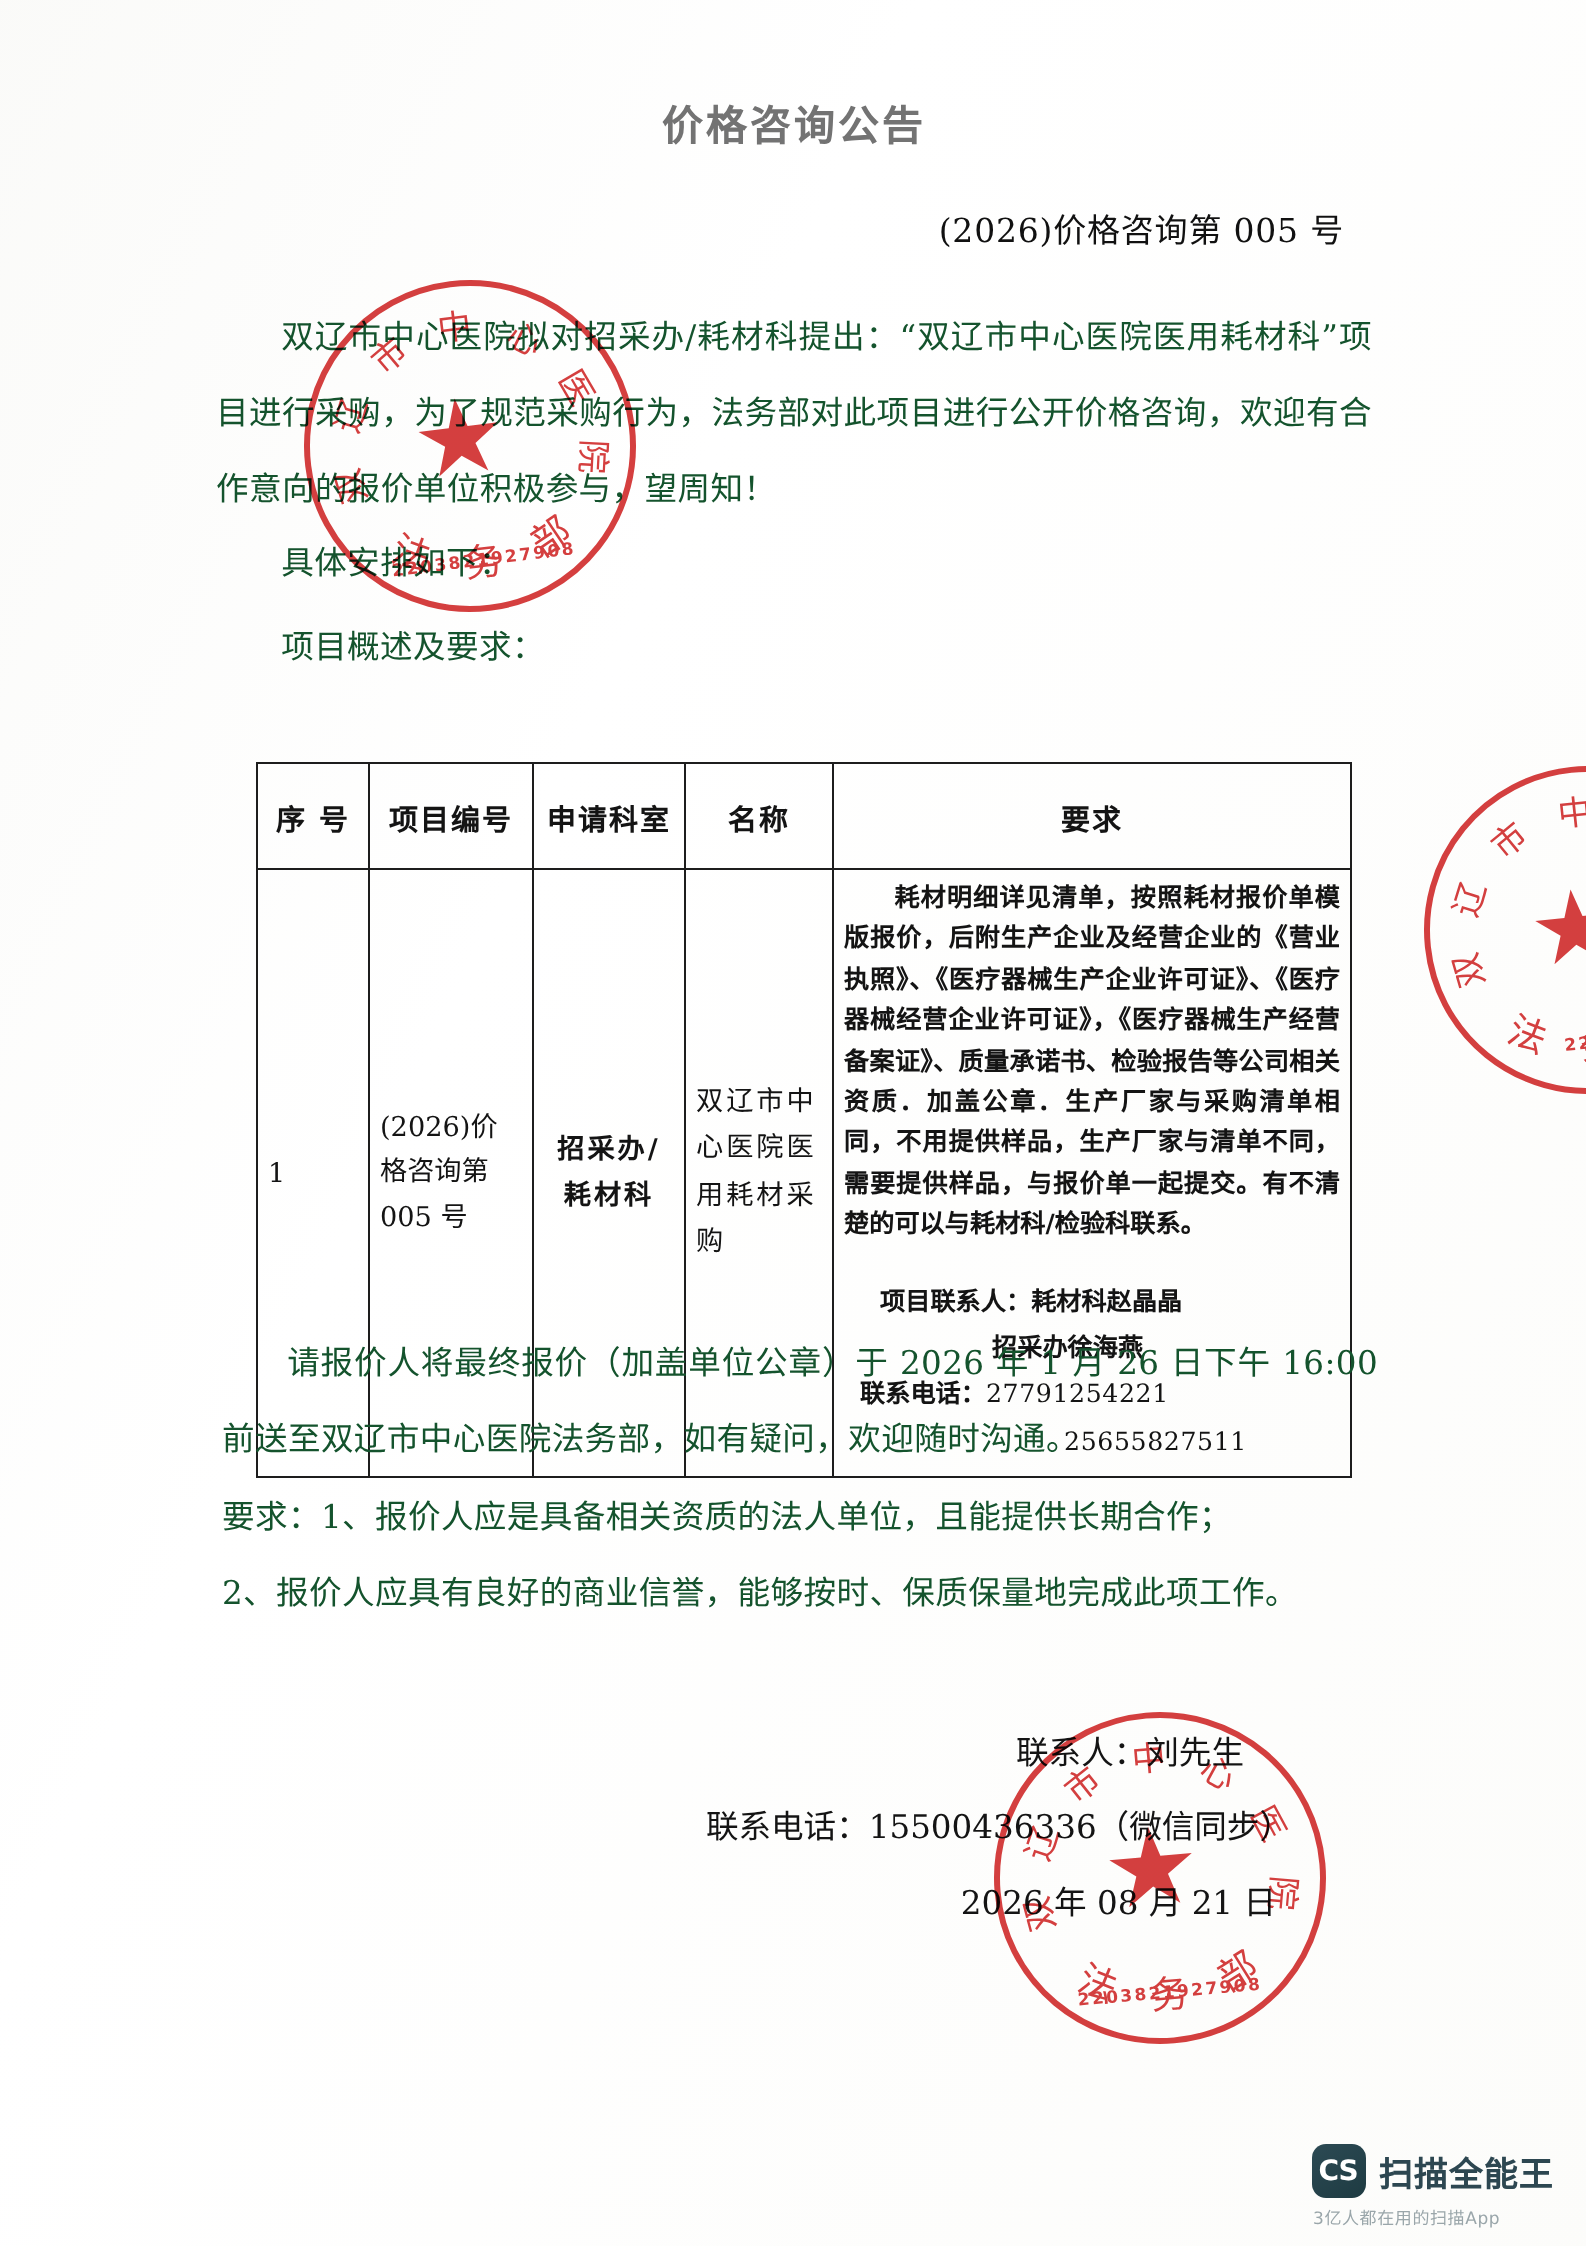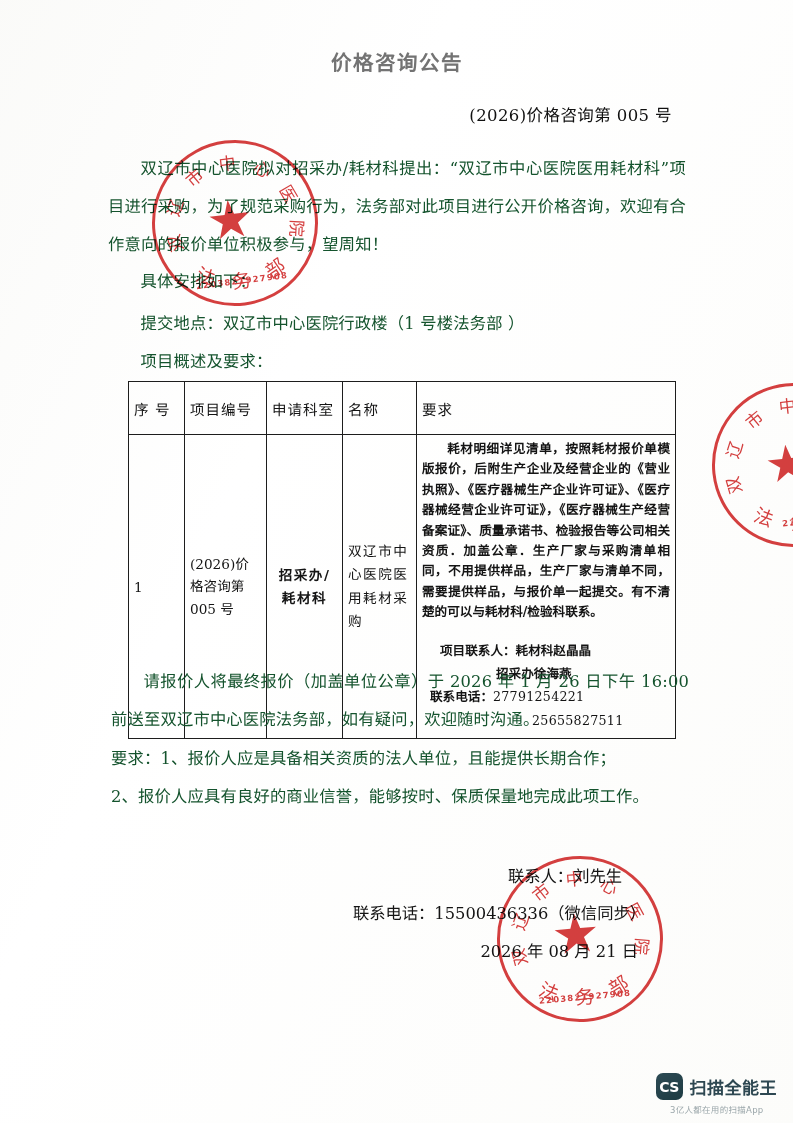--- a/index.html
+++ b/index.html
@@ -87,22 +87,22 @@
   }
   table.req-table th,
   table.req-table td {
     border: 1.3px solid #1d1d1d;
     padding: 4px 5px;
     vertical-align: middle;
     color: #141414;
   }
   table.req-table th {
     font-size: 14.5px;
-    font-weight: normal;
-    text-align: left;
+    font-weight: bold;
+    text-align: center;
     height: 44px;
     letter-spacing: 1px;
   }
   td.c-seq   { text-align: left;  font-size: 13.5px; padding-left: 8px; }
   td.c-code  { font-size: 13.6px; line-height: 1.65; text-align: left; padding-left: 9px; }
   td.c-dept  { font-size: 13.6px; line-height: 1.65; text-align: center; padding-left: 9px; letter-spacing: 1.5px; font-weight: bold;}
   td.c-name  { font-size: 13.6px; line-height: 1.7; text-align: left; padding-left: 8px; letter-spacing: 1.5px;}
   td.c-req   { font-size: 12.6px; line-height: 1.62; vertical-align: top; padding: 7px 6px 9px 8px; }
 
   .req-main {
@@ -225,21 +225,21 @@
     font-weight: bold;
   }
 
   
   .cam-wm {
     position: absolute;
     right: 16px;
     bottom: 8px;
     display: flex;
     flex-direction: column;
-    align-items: center;
+    align-items: flex-start;
   }
   .cam-row { display: flex; align-items: center; gap: 7px; }
   .cam-badge {
     width: 27px; height: 27px;
     border-radius: 7px;
     background: linear-gradient(145deg,#2c4a54 0%, #1e3b42 100%);
     color: #ffffff;
     font-family: "DejaVu Sans", sans-serif;
     font-weight: bold;
     font-size: 14px;
@@ -267,21 +267,20 @@
 
 <div class="page">
   <div class="paper-tint"></div>
 
   <div class="doc-body">
     <h1 class="doc-title">价格咨询公告</h1>
     <div class="doc-number">(2026)价格咨询第 005 号</div>
     <p class="para indent">双辽市中心医院拟对招采办/耗材科提出：“双辽市中心医院医用耗材科”项目进行采购，为了规范采购行为，法务部对此项目进行公开价格咨询，欢迎有合作意向的报价单位积极参与，望周知！</p>
     <p class="para indent">具体安排如下：</p>
     <div class="spacer-sm"></div>
-    <p class="para indent">提交地点：双辽市中心医院行政楼（1 号楼法务部 ）</p>
     <p class="para indent">项目概述及要求：</p>
   </div>
 
   <div class="tbl-wrap">
     <table class="req-table">
       <colgroup>
         <col style="width:56px">
         <col style="width:82px">
         <col style="width:76px">
         <col style="width:74px">

